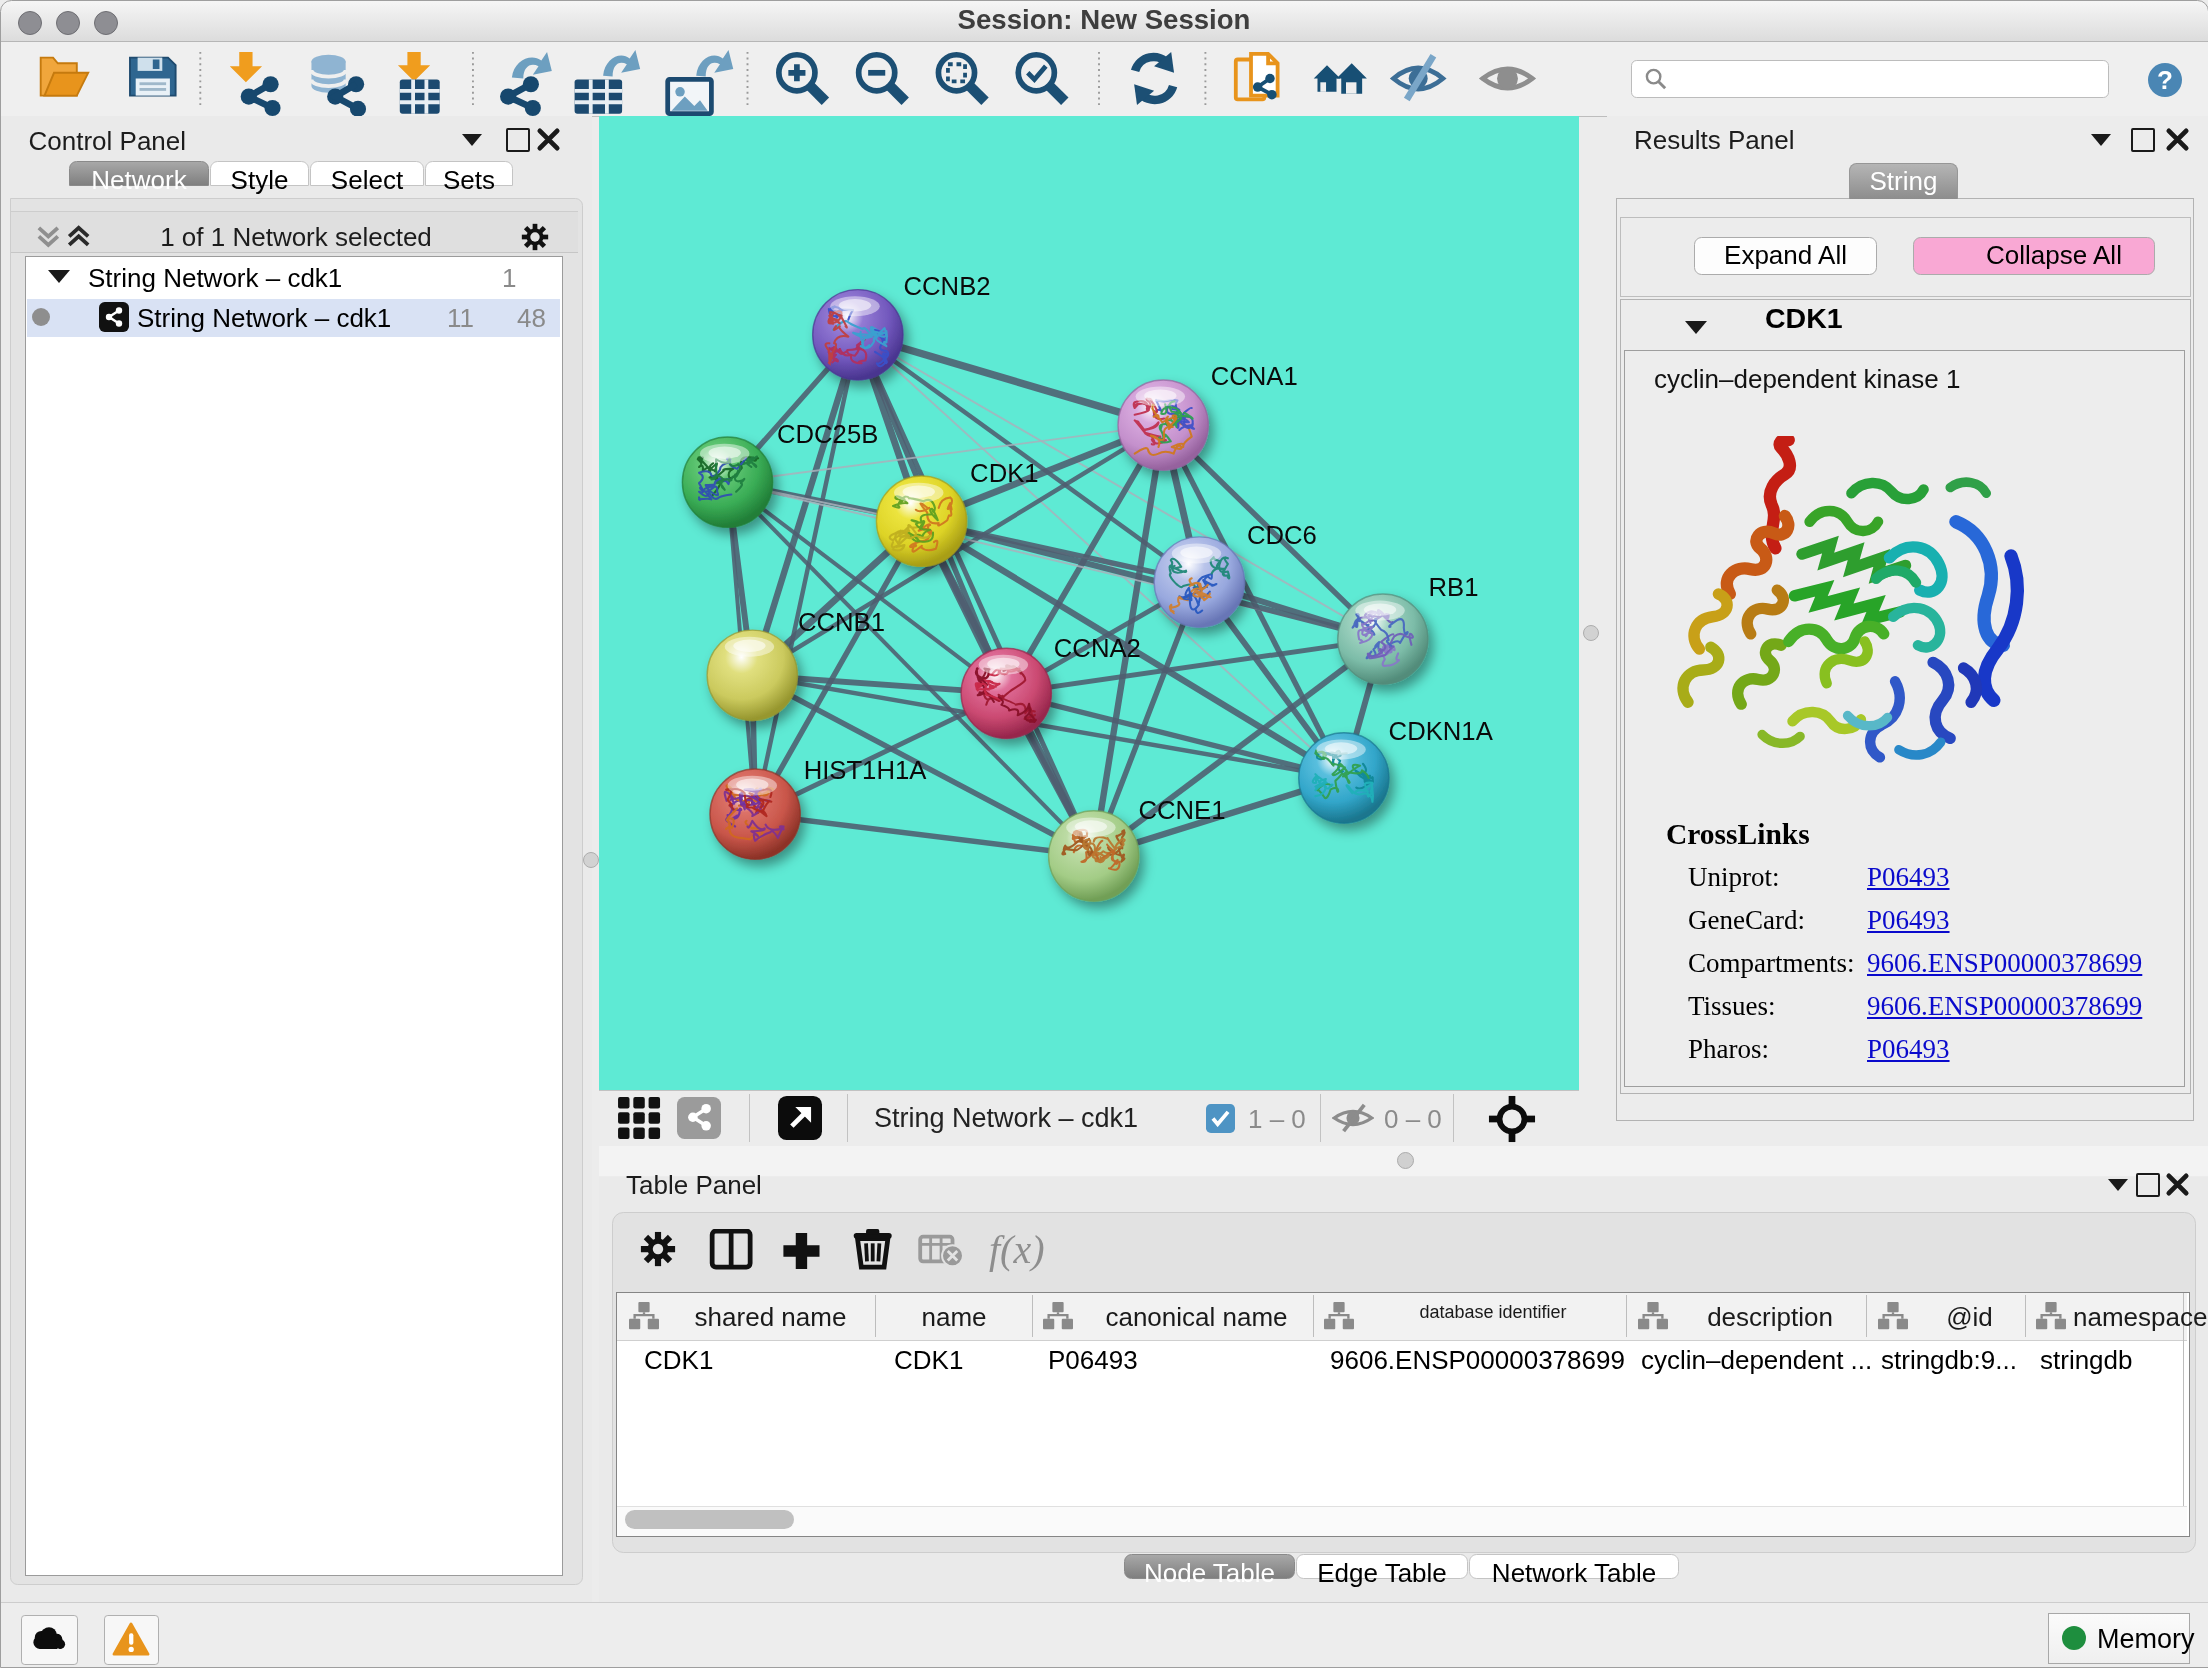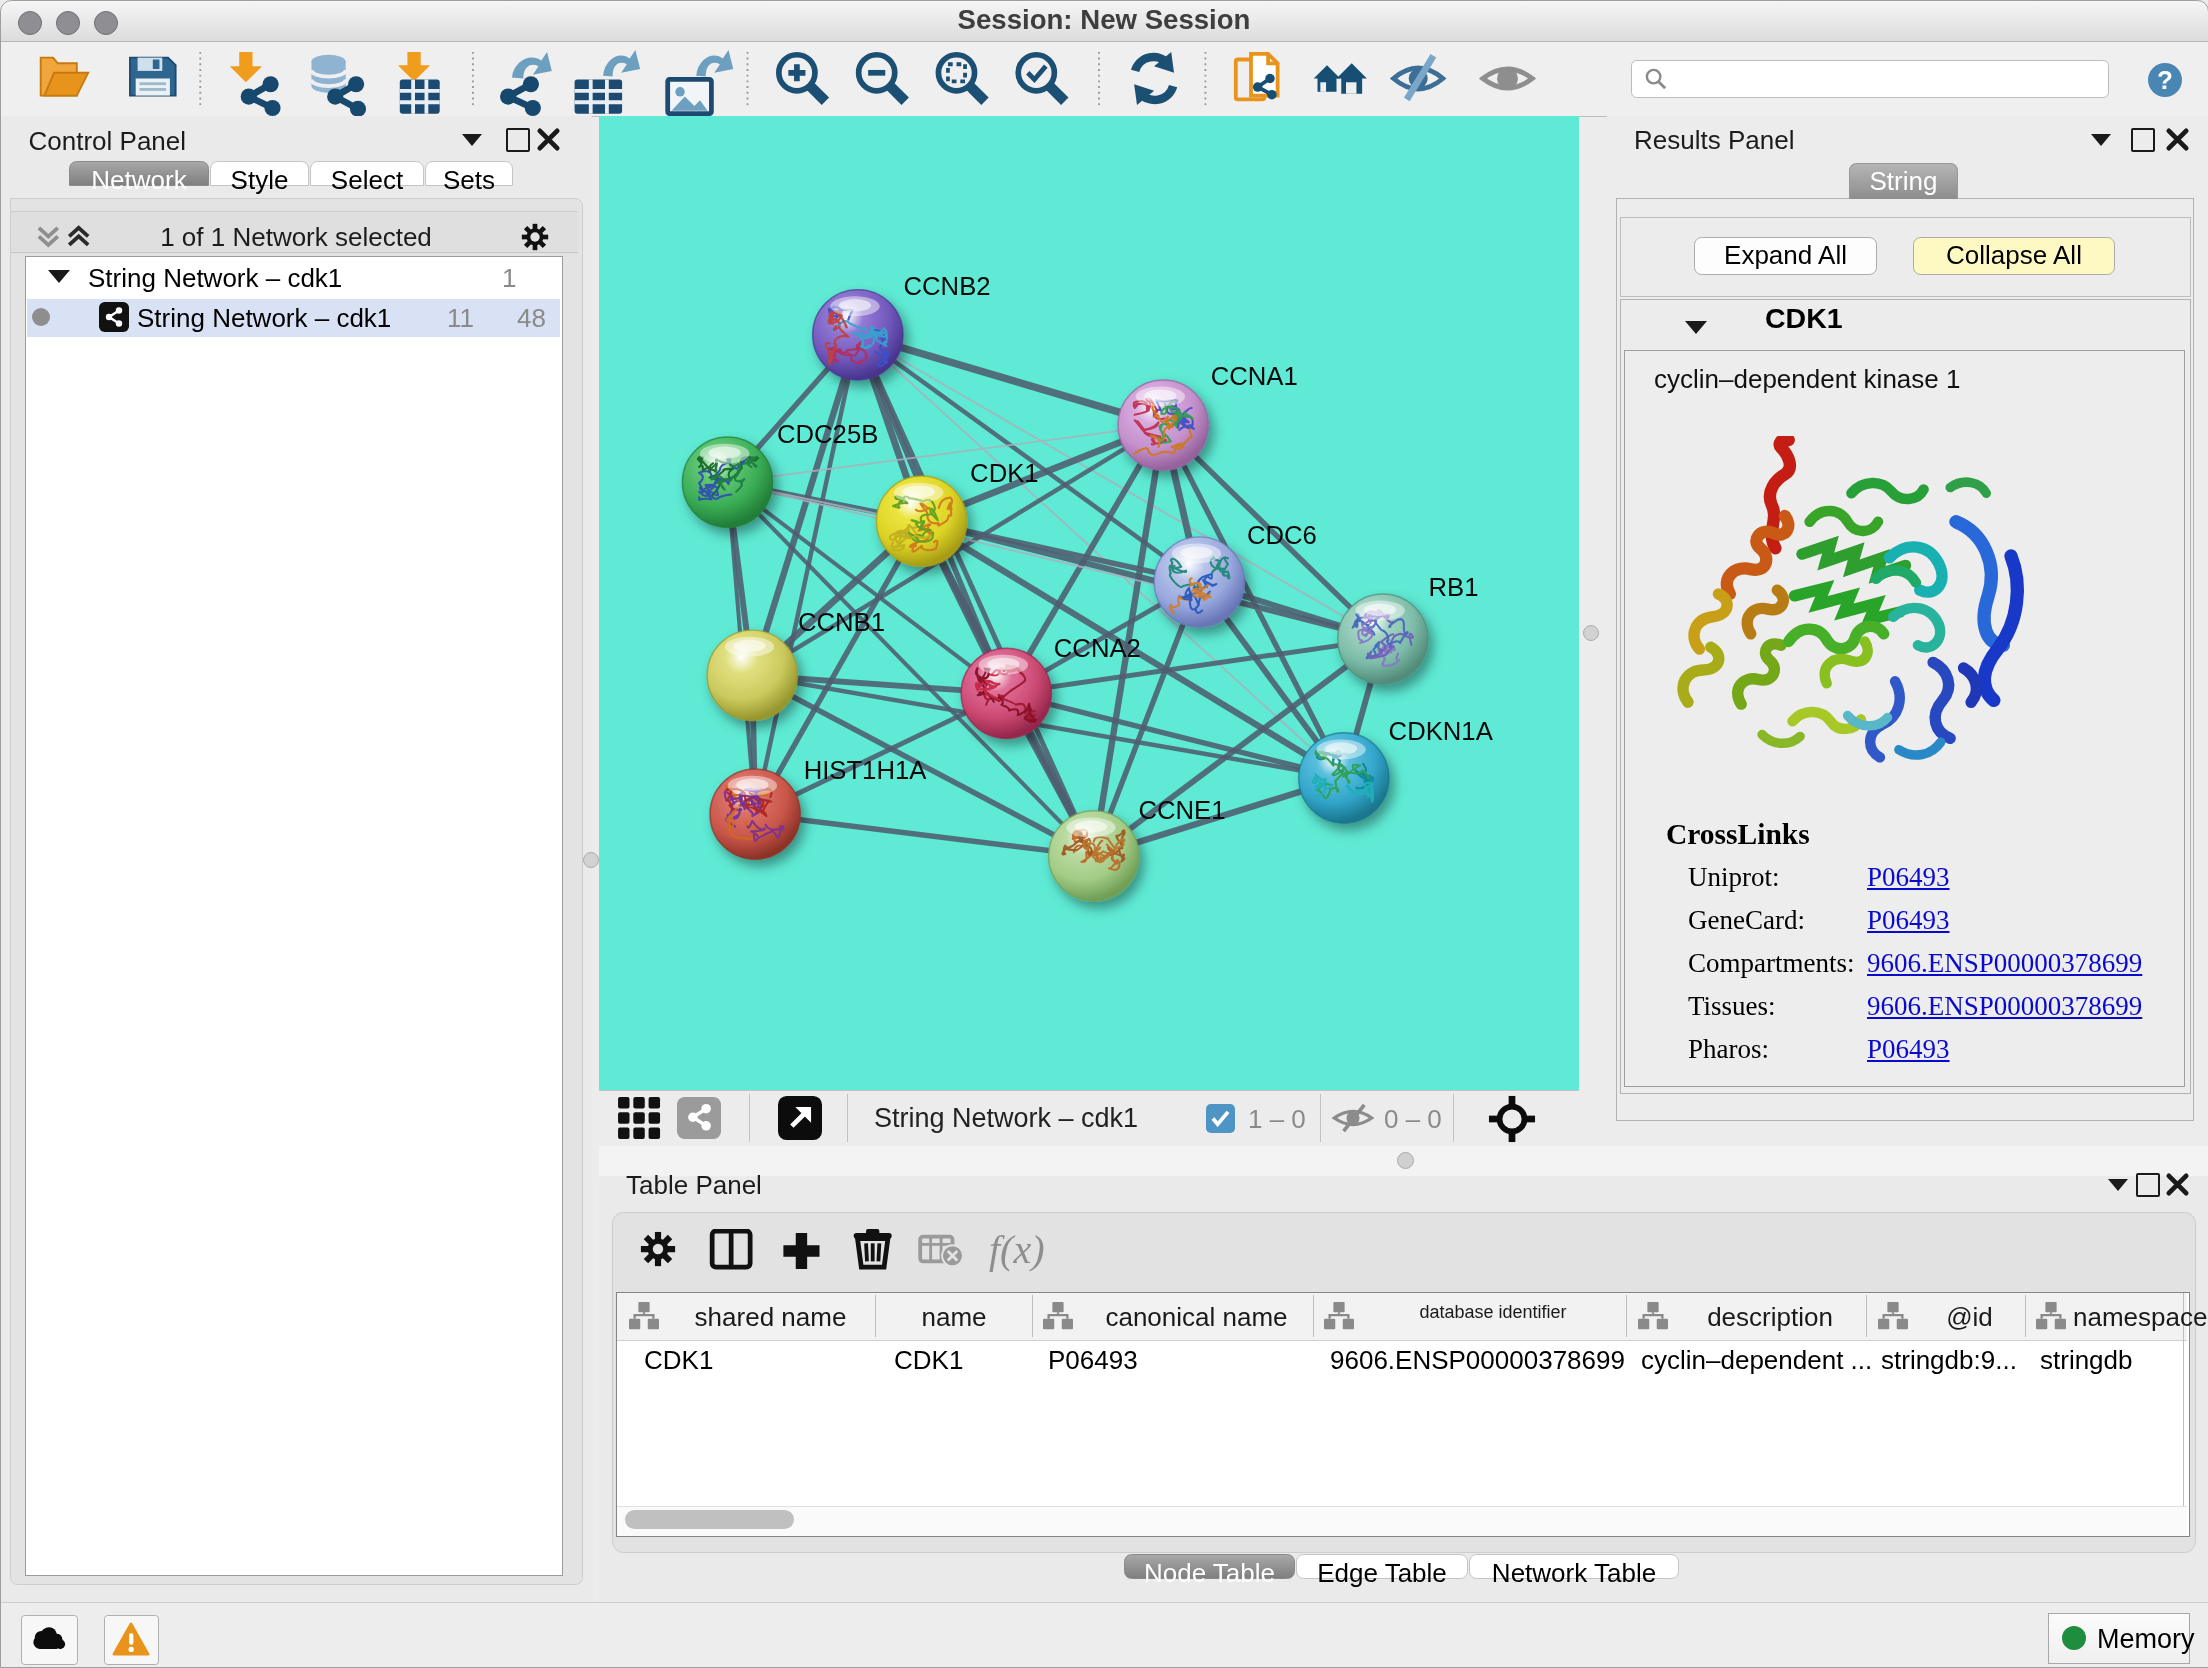--- a/index.html
+++ b/index.html
@@ -633,21 +633,21 @@
       <path d="M4 4 L22 22 M22 4 L4 22" stroke="#1a1a1a" stroke-width="5" stroke-linecap="round"></path>
     </svg>
 </div>
 
 <div class="abs" style="left:1616px;top:198px;width:576px;height:921px;background:#ececec;border:1px solid #b2b2b2;"></div>
 
 <div class="abs" style="left:1849px;top:163px;width:107px;height:35px;background:linear-gradient(#b5b5b5,#8d8d8d);border:1px solid #979797;border-bottom:none;border-radius:7.6px 7.6px 0 0;color:#fff;font-size:26px;text-align:center;line-height:34px;">String</div>
 
 <div class="abs" style="left:1620px;top:217px;width:569px;height:78px;background:#ececec;border:1px solid #bdbdbd;"></div>
 <div class="abs" style="left:1694px;top:237px;width:181px;height:36px;background:#fdfdfd;border:1px solid #ababab;border-radius:7.6px;font-size:26px;text-align:center;line-height:35px;color:#000;">Expand All</div>
-<div class="abs" style="left:1913px;top:237px;width:200px;height:36px;background:#fef9c3;border:1px solid #ababab;border-radius:7.6px;font-size:26px;text-align:center;line-height:35px;color:#000;">Collapse All</div>
+<div class="abs" style="left:1913px;top:237px;width:200px;height:36px;background:#f9a8d4;border:1px solid #ababab;border-radius:7.6px;font-size:26px;text-align:center;line-height:35px;color:#000;padding-left:40px;">Collapse All</div>
 
 <div class="abs" style="left:1620px;top:299px;width:569px;height:793px;background:#ececec;border:1px solid #b2b2b2;"></div>
 
 <div class="abs" style="left:1685px;top:321px;width:0;height:0;border-left:11.4px solid transparent;border-right:11.4px solid transparent;border-top:13.3px solid #1a1a1a;"></div>
 <div class="abs" style="left:1765px;top:302px;font-size:28.5px;font-weight:bold;color:#000;">CDK1</div>
 
 <div class="abs" style="left:1624px;top:350px;width:559px;height:735px;background:#ededed;border:1px solid #9e9e9e;"></div>
 <div class="abs" style="left:1654px;top:364px;font-size:26px;color:#111;text-align:center;">cyclin–dependent kinase 1</div>
 
 <svg class="abs" style="left:1650px;top:436px;" width="380" height="333" viewBox="0 0 400 350" fill="none" stroke-linecap="round">

